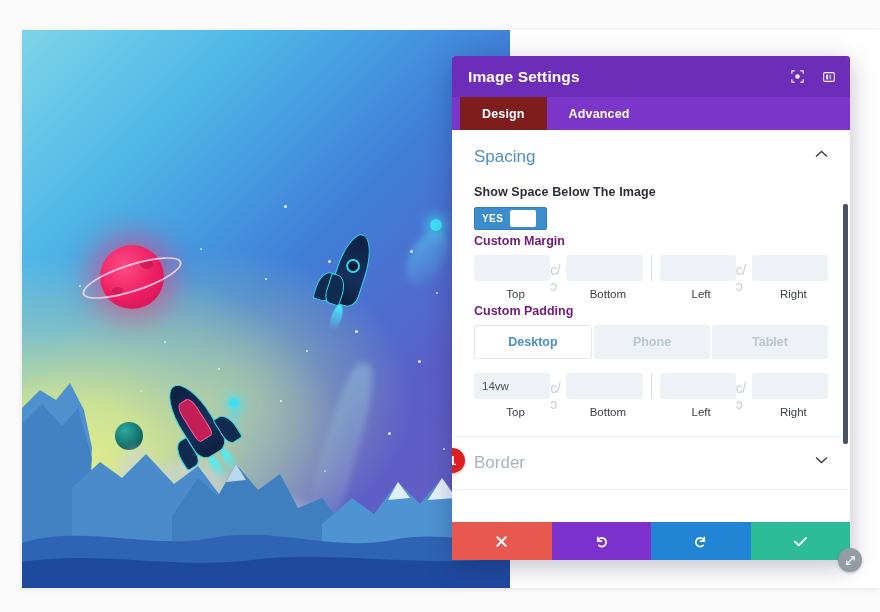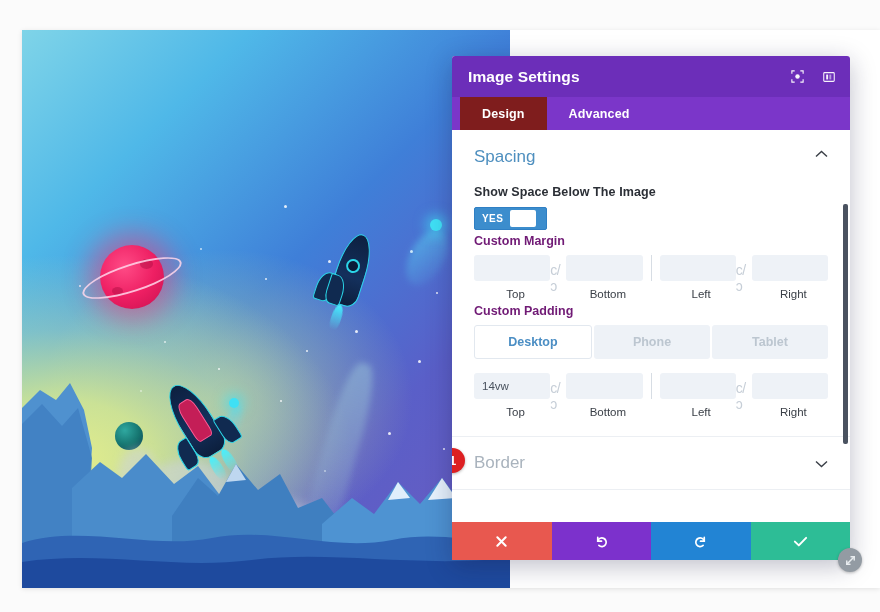--- a/index.html
+++ b/index.html
@@ -203,21 +203,21 @@
     display: flex; gap: 2px; margin-top: 2px;
   }
   .dev-tab {
     flex: 1; height: 34px; display: flex; align-items: center; justify-content: center;
     font-size: 12.5px; font-weight: 600; border-radius: 3px; cursor: pointer;
     background: #eef2f7; color: #bcc6d0;
   }
   .dev-tab.active { background: #fff; color: #4b8ec4; border: 1px solid #e2e8ef; }
 
   .collapsed-row {
-    display: flex; align-items: center; justify-content: space-between;
+    display: flex; align-items: flex-start; justify-content: space-between;
     padding: 16px 22px; border-top: 1px solid #eceff3;
   }
   .collapsed-title { color: #a9b3bd; font-size: 17px; font-weight: 400; }
 
   .badge-1 {
     position: absolute; left: -12px; top: 318px;
     width: 25px; height: 25px; border-radius: 50%;
     background: #dd1f22; color: #fff;
     display: flex; align-items: center; justify-content: center;
     font-size: 13px; font-weight: 700;

